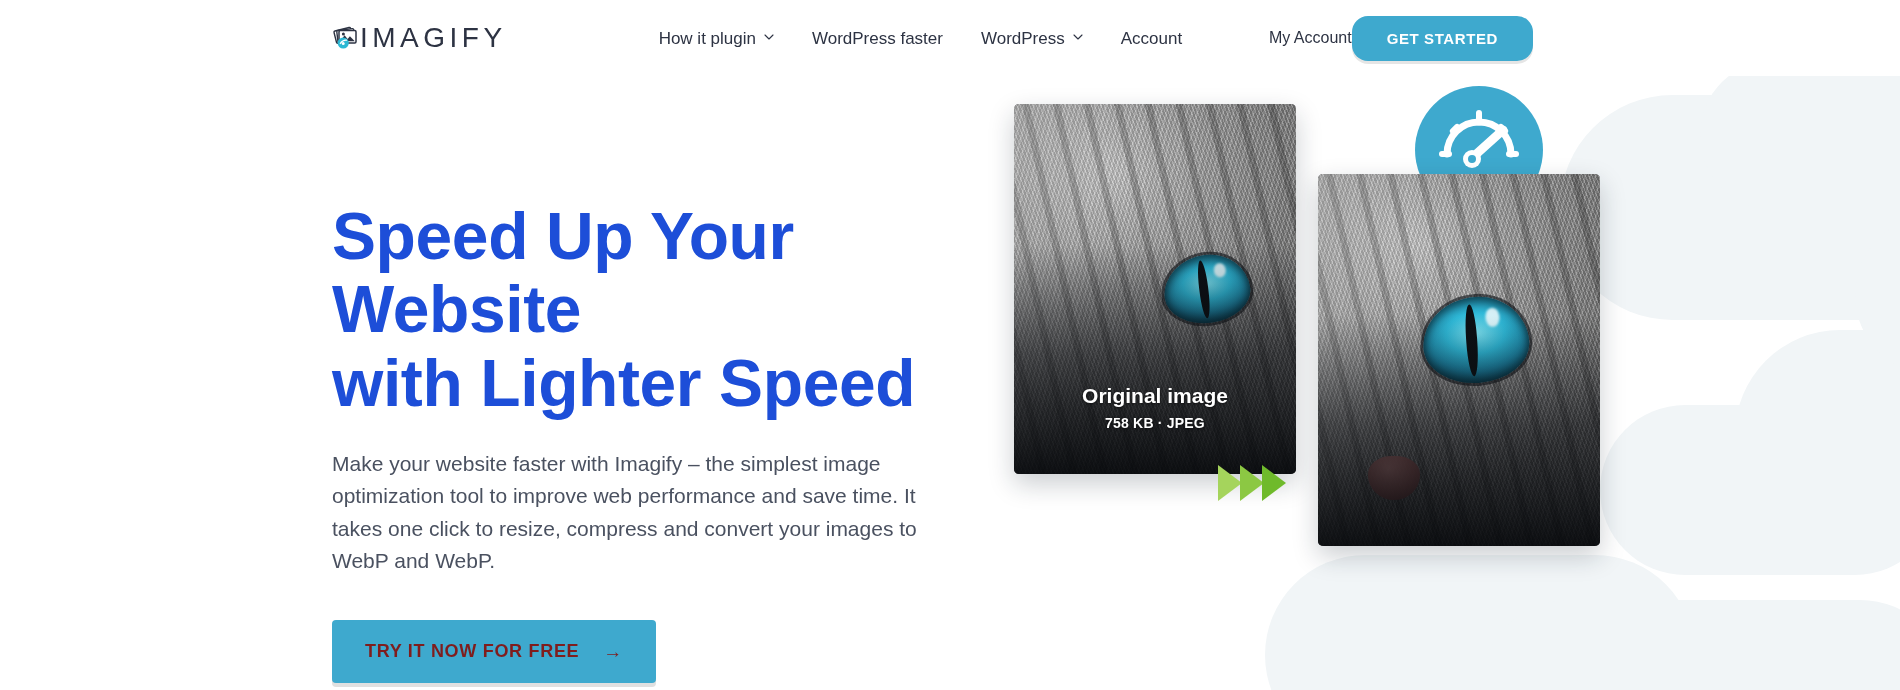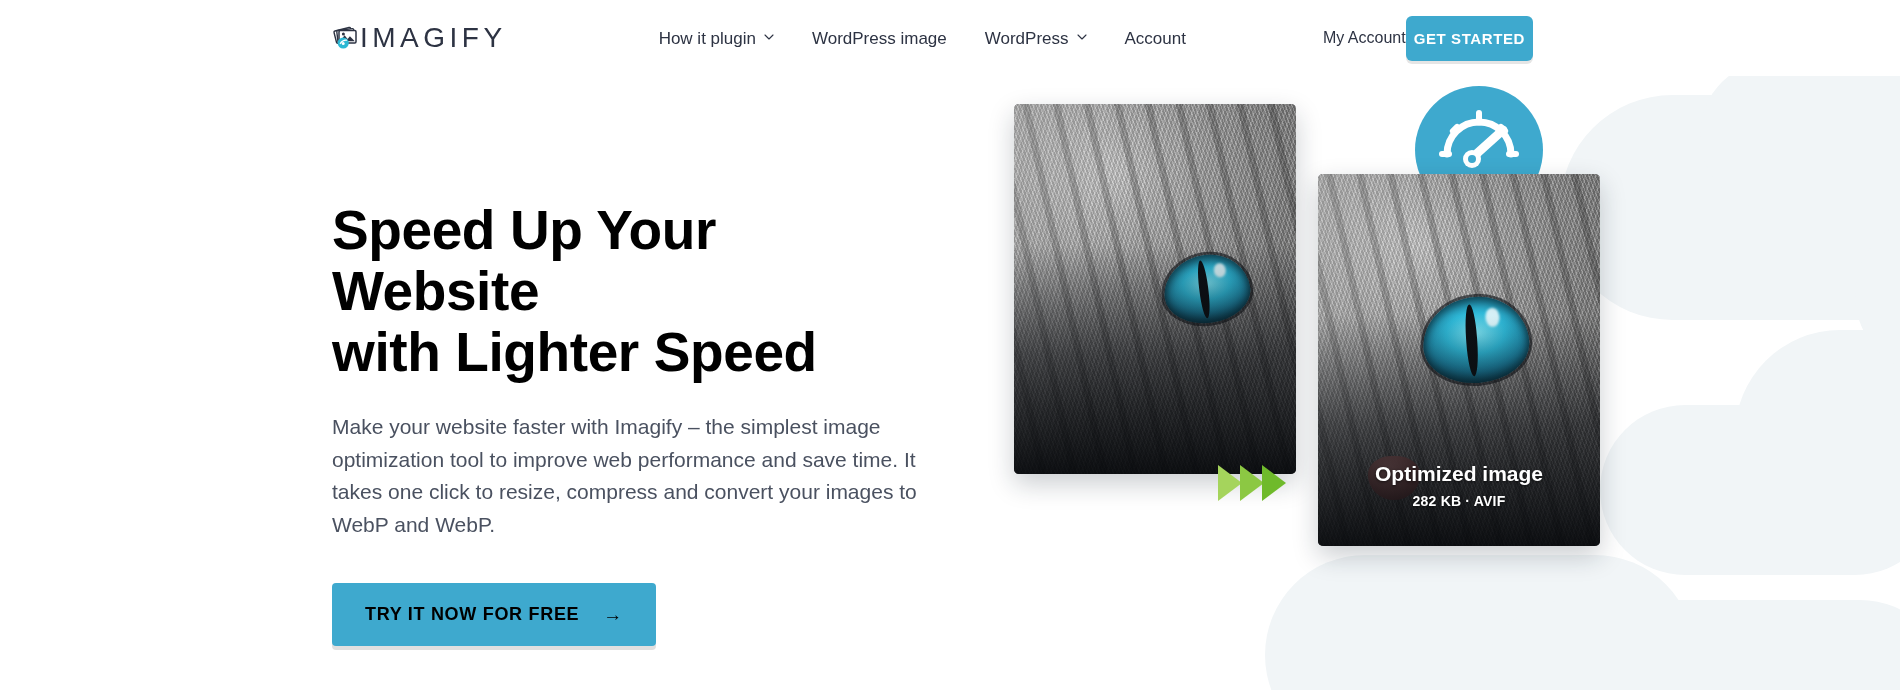--- a/index.html
+++ b/index.html
@@ -107,66 +107,66 @@
     font-size: 16px;
     color: #2d3343;
     text-decoration: none;
     cursor: pointer;
     white-space: nowrap;
   }
   .btn-get-started {
     background: #3ea9ce;
     color: #ffffff;
     border: none;
-    border-radius: 6px;
+    border-radius: 16px;
     font-size: 15px;
     font-weight: 700;
     letter-spacing: 0.6px;
-    padding: 14px 8px;
+    padding: 14px 35px;
     cursor: pointer;
     box-shadow: 0 3px 0 rgba(0,0,0,0.10);
     font-family: "Liberation Sans", sans-serif;
     white-space: nowrap;
   }
 
   
   .hero {
     position: relative;
     z-index: 5;
     display: flex;
     padding-left: 332px;
   }
 
   .hero-copy { width: 600px; padding-top: 124px; }
 
   .hero-title {
-    font-size: 55px;
+    font-size: 66px;
     line-height: 1.11;
     font-weight: 700;
-    color: #000000;
+    color: #1d4ed8;
     letter-spacing: -0.4px;
     margin-bottom: 28px;
   }
   .hero-title .line { display: block; }
 
   .hero-sub {
     font-size: 21px;
     line-height: 1.55;
     color: #4a5160;
     width: 585px;
     margin-bottom: 42px;
     font-weight: 400;
   }
 
   .btn-try {
     display: inline-flex;
     align-items: center;
     gap: 24px;
     background: #3ea9ce;
-    color: #000000;
+    color: #7f1d1d;
     border: none;
     border-radius: 4px;
     font-size: 18px;
     font-weight: 700;
     letter-spacing: 0.7px;
     padding: 21px 33px;
     cursor: pointer;
     box-shadow: 0 4px 0 rgba(0,0,0,0.12);
     font-family: "Liberation Sans", sans-serif;
   }
@@ -353,21 +353,21 @@
     <a class="nav-item" href="#">
       <span>How it plugin</span>
       <span class="chev">
         <svg width="10" height="10" viewBox="0 0 10 10" aria-hidden="true">
           <path d="M1 3 L5 7 L9 3" stroke="#2d3343" stroke-width="1.1" fill="none" stroke-linecap="round" stroke-linejoin="round"></path>
         </svg>
       </span>
     </a>
 
     <a class="nav-item" href="#">
-      <span>WordPress image</span>
+      <span>WordPress faster</span>
     </a>
 
     <a class="nav-item" href="#">
       <span>WordPress</span>
       <span class="chev">
         <svg width="10" height="10" viewBox="0 0 10 10" aria-hidden="true">
           <path d="M1 3 L5 7 L9 3" stroke="#2d3343" stroke-width="1.1" fill="none" stroke-linecap="round" stroke-linejoin="round"></path>
         </svg>
       </span>
     </a>
@@ -421,37 +421,37 @@
     <figure class="img-card original">
       <div class="cat">
         <div class="fur"></div>
         <div class="stripes"></div>
         <div class="shade-left"></div>
         <div class="eye">
             <span class="glint"></span>
           </div>
         <div class="shade-bottom"></div>
       </div>
+      <figcaption class="img-caption">
+        <div class="cap-title">Original image</div>
+        <div class="cap-meta">758 KB · JPEG</div>
+      </figcaption>
     </figure>
 
     <figure class="img-card optimized">
       <div class="cat">
         <div class="fur"></div>
         <div class="stripes"></div>
         <div class="shade-left"></div>
         <div class="eye">
             <span class="glint"></span>
           </div>
         <div class="nose"></div>
         <div class="shade-bottom"></div>
       </div>
-      <figcaption class="img-caption">
-        <div class="cap-title">Optimized image</div>
-        <div class="cap-meta">282 KB · AVIF</div>
-      </figcaption>
     </figure>
 
     <div class="green-arrows">
       <svg width="74" height="44" viewBox="0 0 74 44" aria-hidden="true">
         <path d="M2 4 L2 40 L26 22 Z" fill="#a5d45c"></path>
         <path d="M24 4 L24 40 L48 22 Z" fill="#8cc843"></path>
         <path d="M46 4 L46 40 L70 22 Z" fill="#6fba2b"></path>
       </svg>
     </div>
 

